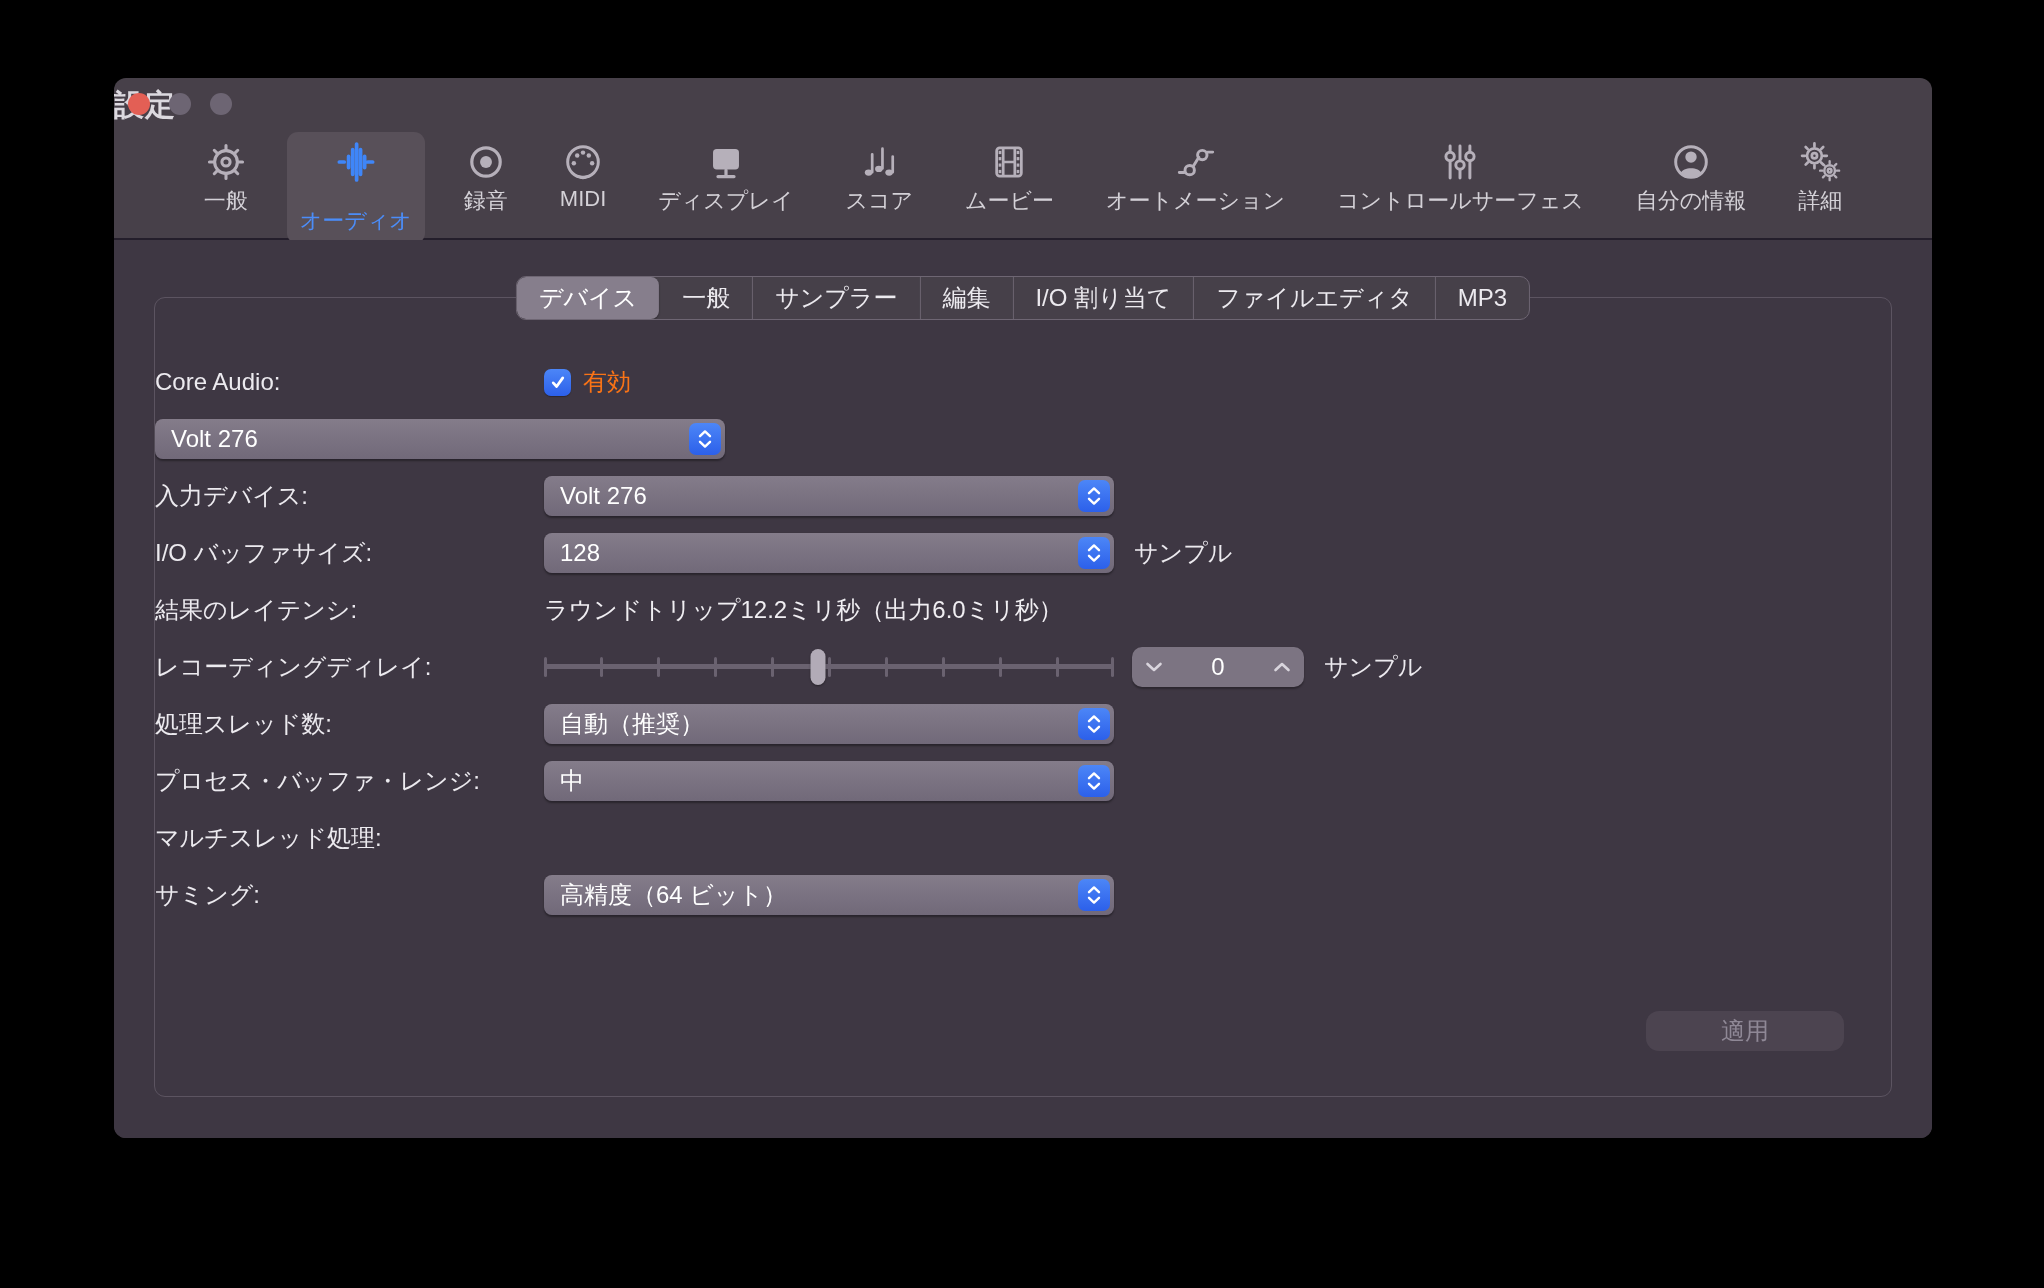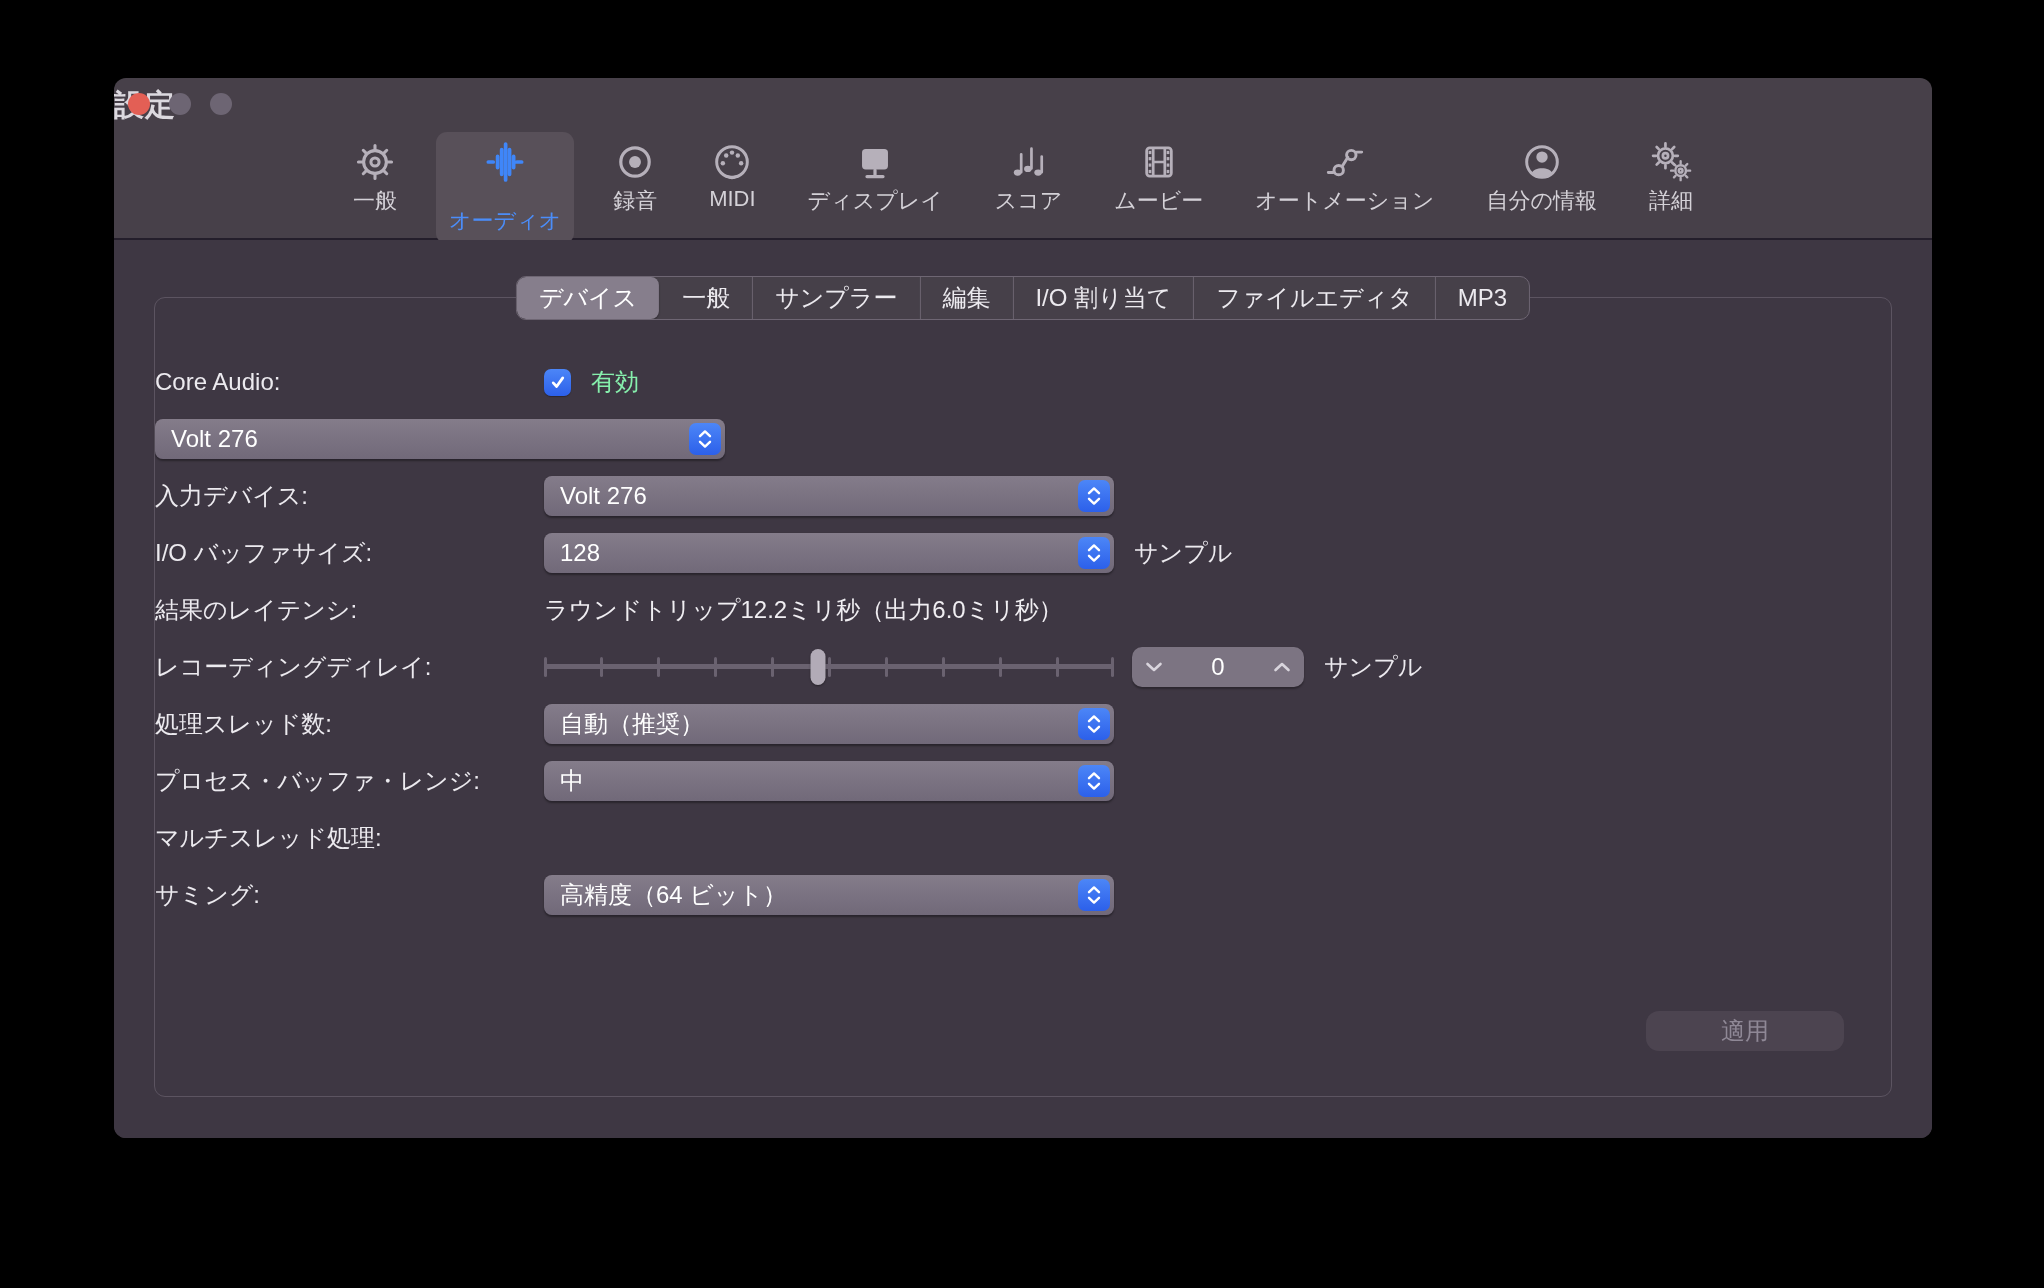--- a/index.html
+++ b/index.html
@@ -56,21 +56,21 @@
   .flabel { flex:0 0 375px; font-size:24px; color:#eceaef;
             margin-right:14px; white-space:nowrap; }
   .ftext { font-size:24px; color:#f0eef2; white-space:nowrap; }
   .suffix { font-size:24px; color:#eceaef; margin-left:20px; white-space:nowrap; }
 
   
   .checkbox { width:27px; height:27px; border-radius:7px;
               background:linear-gradient(180deg,#4c86f7,#2c60ea);
               display:flex; align-items:center; justify-content:center;
               box-shadow:0 1px 1px rgba(0,0,0,.3); }
-  .cblabel { font-size:24px; color:#86efac; margin-left:20px; }
+  .cblabel { font-size:24px; color:#f97316; margin-left:12px; }
 
   
   .popup { position:relative; width:570px; height:40px; border-radius:8px;
            background:linear-gradient(180deg,#847c8a,#716979);
            box-shadow:0 1.5px 2px rgba(0,0,0,.35); cursor:default; }
   .popup-text { position:absolute; left:16px; top:0; line-height:39px;
                 font-size:24px; color:#ffffff; white-space:nowrap; }
   .popup-cap { position:absolute; right:4px; top:4px; width:32px; height:32px;
                border-radius:7px; background:linear-gradient(180deg,#4c86f7,#2c60ea);
                display:flex; align-items:center; justify-content:center; }
@@ -205,20 +205,31 @@
         <span class="ticon">
           <svg width="42" height="42" viewBox="0 0 34 34" fill="none" stroke="currentColor" stroke-width="2.4" stroke-linecap="round">
             <path d="M3.5 25.5h4 M26.5 9h4 M14.9 20.3l4.4-7.1"></path>
             <circle cx="11.9" cy="23.6" r="3.8"></circle>
               <circle cx="22.1" cy="11.4" r="3.8"></circle>
           </svg>
         </span>
         <span class="tlabel">オートメーション</span>
       </div>
 
+      <div class="titem">
+        <span class="ticon">
+          <svg width="42" height="42" viewBox="0 0 34 34" fill="none" stroke="currentColor" stroke-width="2.4" stroke-linecap="round">
+            <path d="M9 4v26 M17 4v26 M25 4v26"></path>
+            <circle cx="9" cy="12.5" r="3.4" fill="#474049"></circle>
+            <circle cx="17" cy="19.5" r="3.4" fill="#474049"></circle>
+            <circle cx="25" cy="12.5" r="3.4" fill="#474049"></circle>
+          </svg>
+        </span>
+        <span class="tlabel">コントロールサーフェス</span>
+      </div>
 
       <div class="titem">
         <span class="ticon">
           <svg width="42" height="42" viewBox="0 0 34 34" fill="none" stroke="currentColor" stroke-width="2.4">
             <circle cx="17" cy="17" r="12.4"></circle>
             <circle cx="17" cy="13" r="4.6" fill="currentColor" stroke="none"></circle>
             <path d="M8.5 26.2c1.9-5.6 15.1-5.6 17 0a12.4 12.4 0 0 1-17 0Z" fill="currentColor" stroke="none"></path>
           </svg>
         </span>
         <span class="tlabel">自分の情報</span>

